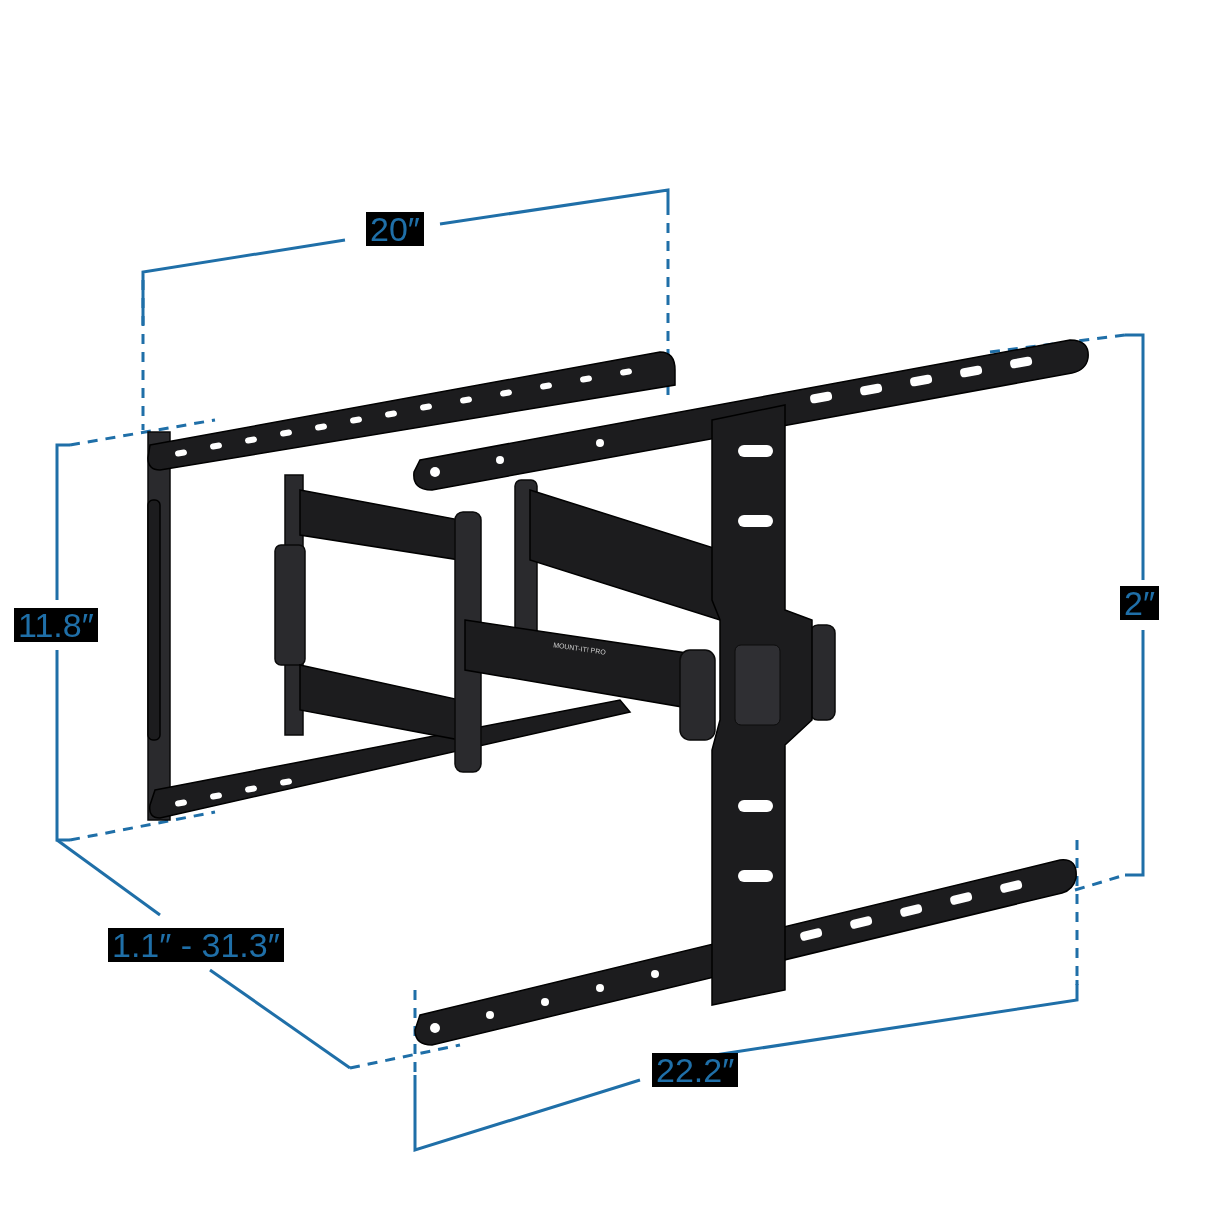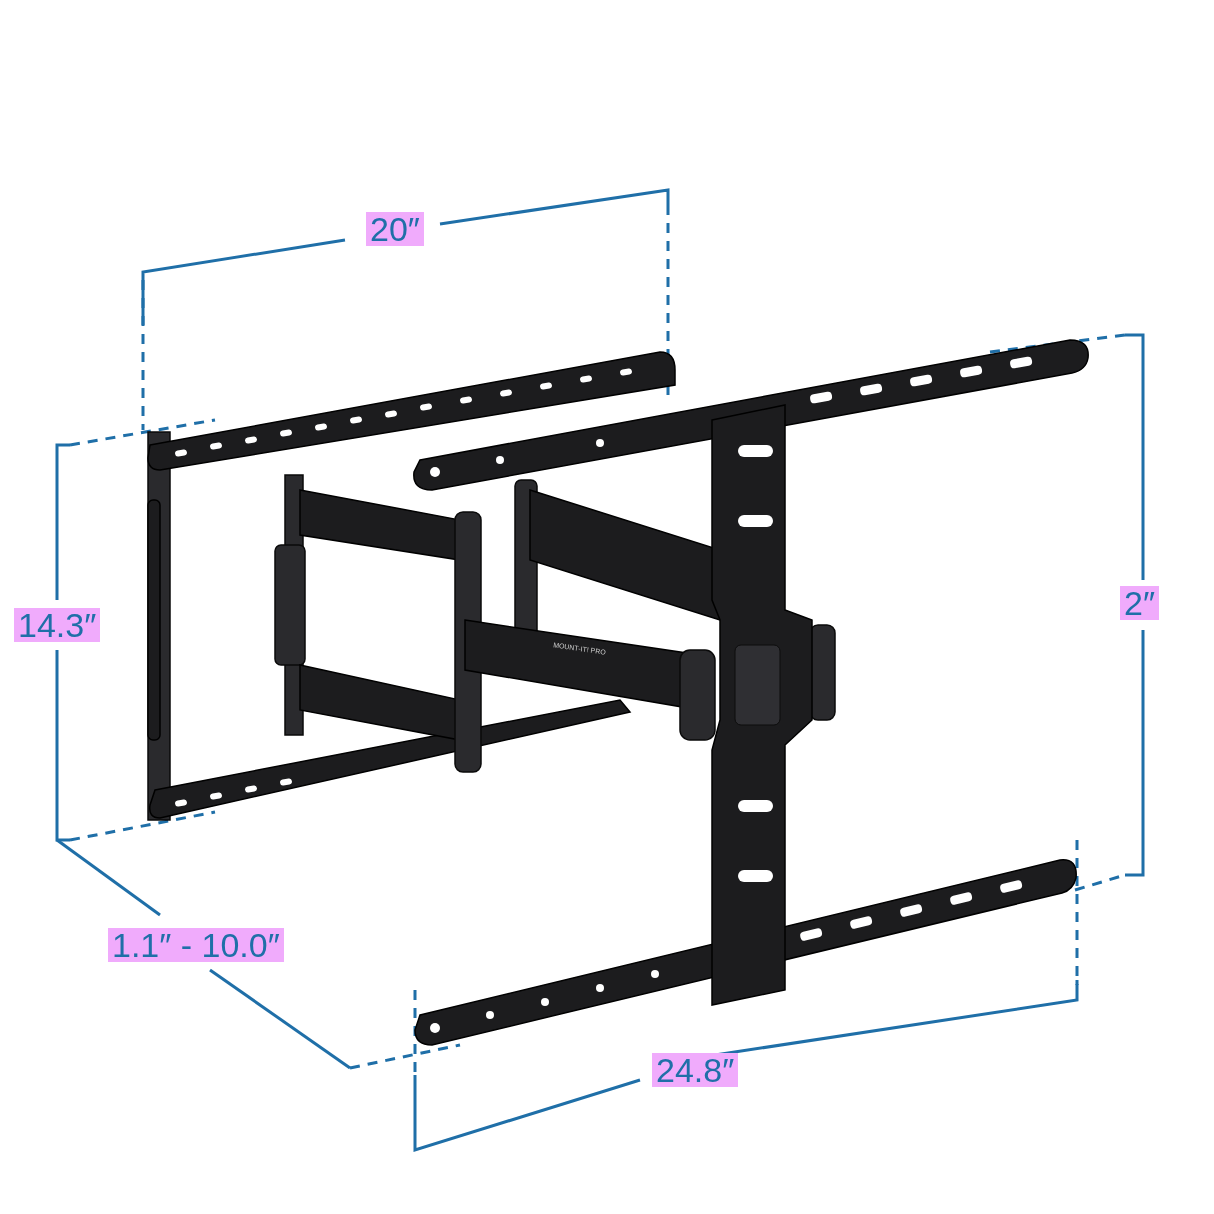--- a/index.html
+++ b/index.html
@@ -3,21 +3,21 @@
 <meta charset="utf-8">
 <style>
   html, body { margin:0; padding:0; background:#ffffff; }
   body { width:1214px; height:1214px; position:relative; overflow:hidden; font-family:"Liberation Sans", sans-serif; }
   svg { position:absolute; left:0; top:0; }
   .dim { fill:none; stroke:#1f6fa8; stroke-width:3; }
   .dash { fill:none; stroke:#1f6fa8; stroke-width:3; stroke-dasharray:10 8; }
   .metal { fill:#1c1c1e; stroke:#000; stroke-width:1.5; }
   .metal2 { fill:#2a2a2d; stroke:#0a0a0a; stroke-width:1.5; }
   .slot { fill:#ffffff; }
-  .lbl { position:absolute; color:#1f6fa8; font-size:34px; font-family:"Liberation Sans", sans-serif; background:#f0abfc; padding:0 4px; line-height:1; white-space:nowrap; }
+  .lbl { position:absolute; color:#1f6fa8; font-size:34px; font-family:"Liberation Sans", sans-serif; background:#000000; padding:0 4px; line-height:1; white-space:nowrap; }
   .brand { position:absolute; color:#cfcfcf; font-size:7px; font-family:"Liberation Sans", sans-serif; transform:rotate(8deg); }
 </style>
 </head>
 <body>
 
 <svg width="1214" height="1214" viewBox="0 0 1214 1214">
 
   <g>
     <polyline class="dim" points="143,325 143,272 345,240"></polyline>
     <polyline class="dim" points="440,224 668,190 668,205"></polyline>
@@ -119,16 +119,16 @@
       <circle cx="545" cy="1002" r="4"></circle>
       <circle cx="600" cy="988" r="4"></circle>
       <circle cx="655" cy="974" r="4"></circle>
     </g>
   </g>
 </svg>
 
 <div class="brand" style="left:553px;top:645px;">MOUNT-IT! PRO</div>
 
 <div class="lbl" style="left:366px;top:212px;">20″</div>
-<div class="lbl" style="left:14px;top:608px;">14.3″</div>
-<div class="lbl" style="left:108px;top:928px;">1.1″ - 10.0″</div>
+<div class="lbl" style="left:14px;top:608px;">11.8″</div>
+<div class="lbl" style="left:108px;top:928px;">1.1″ - 31.3″</div>
 <div class="lbl" style="left:1120px;top:586px;">2″</div>
-<div class="lbl" style="left:652px;top:1053px;">24.8″</div>
+<div class="lbl" style="left:652px;top:1053px;">22.2″</div>
 
 </body></html>

